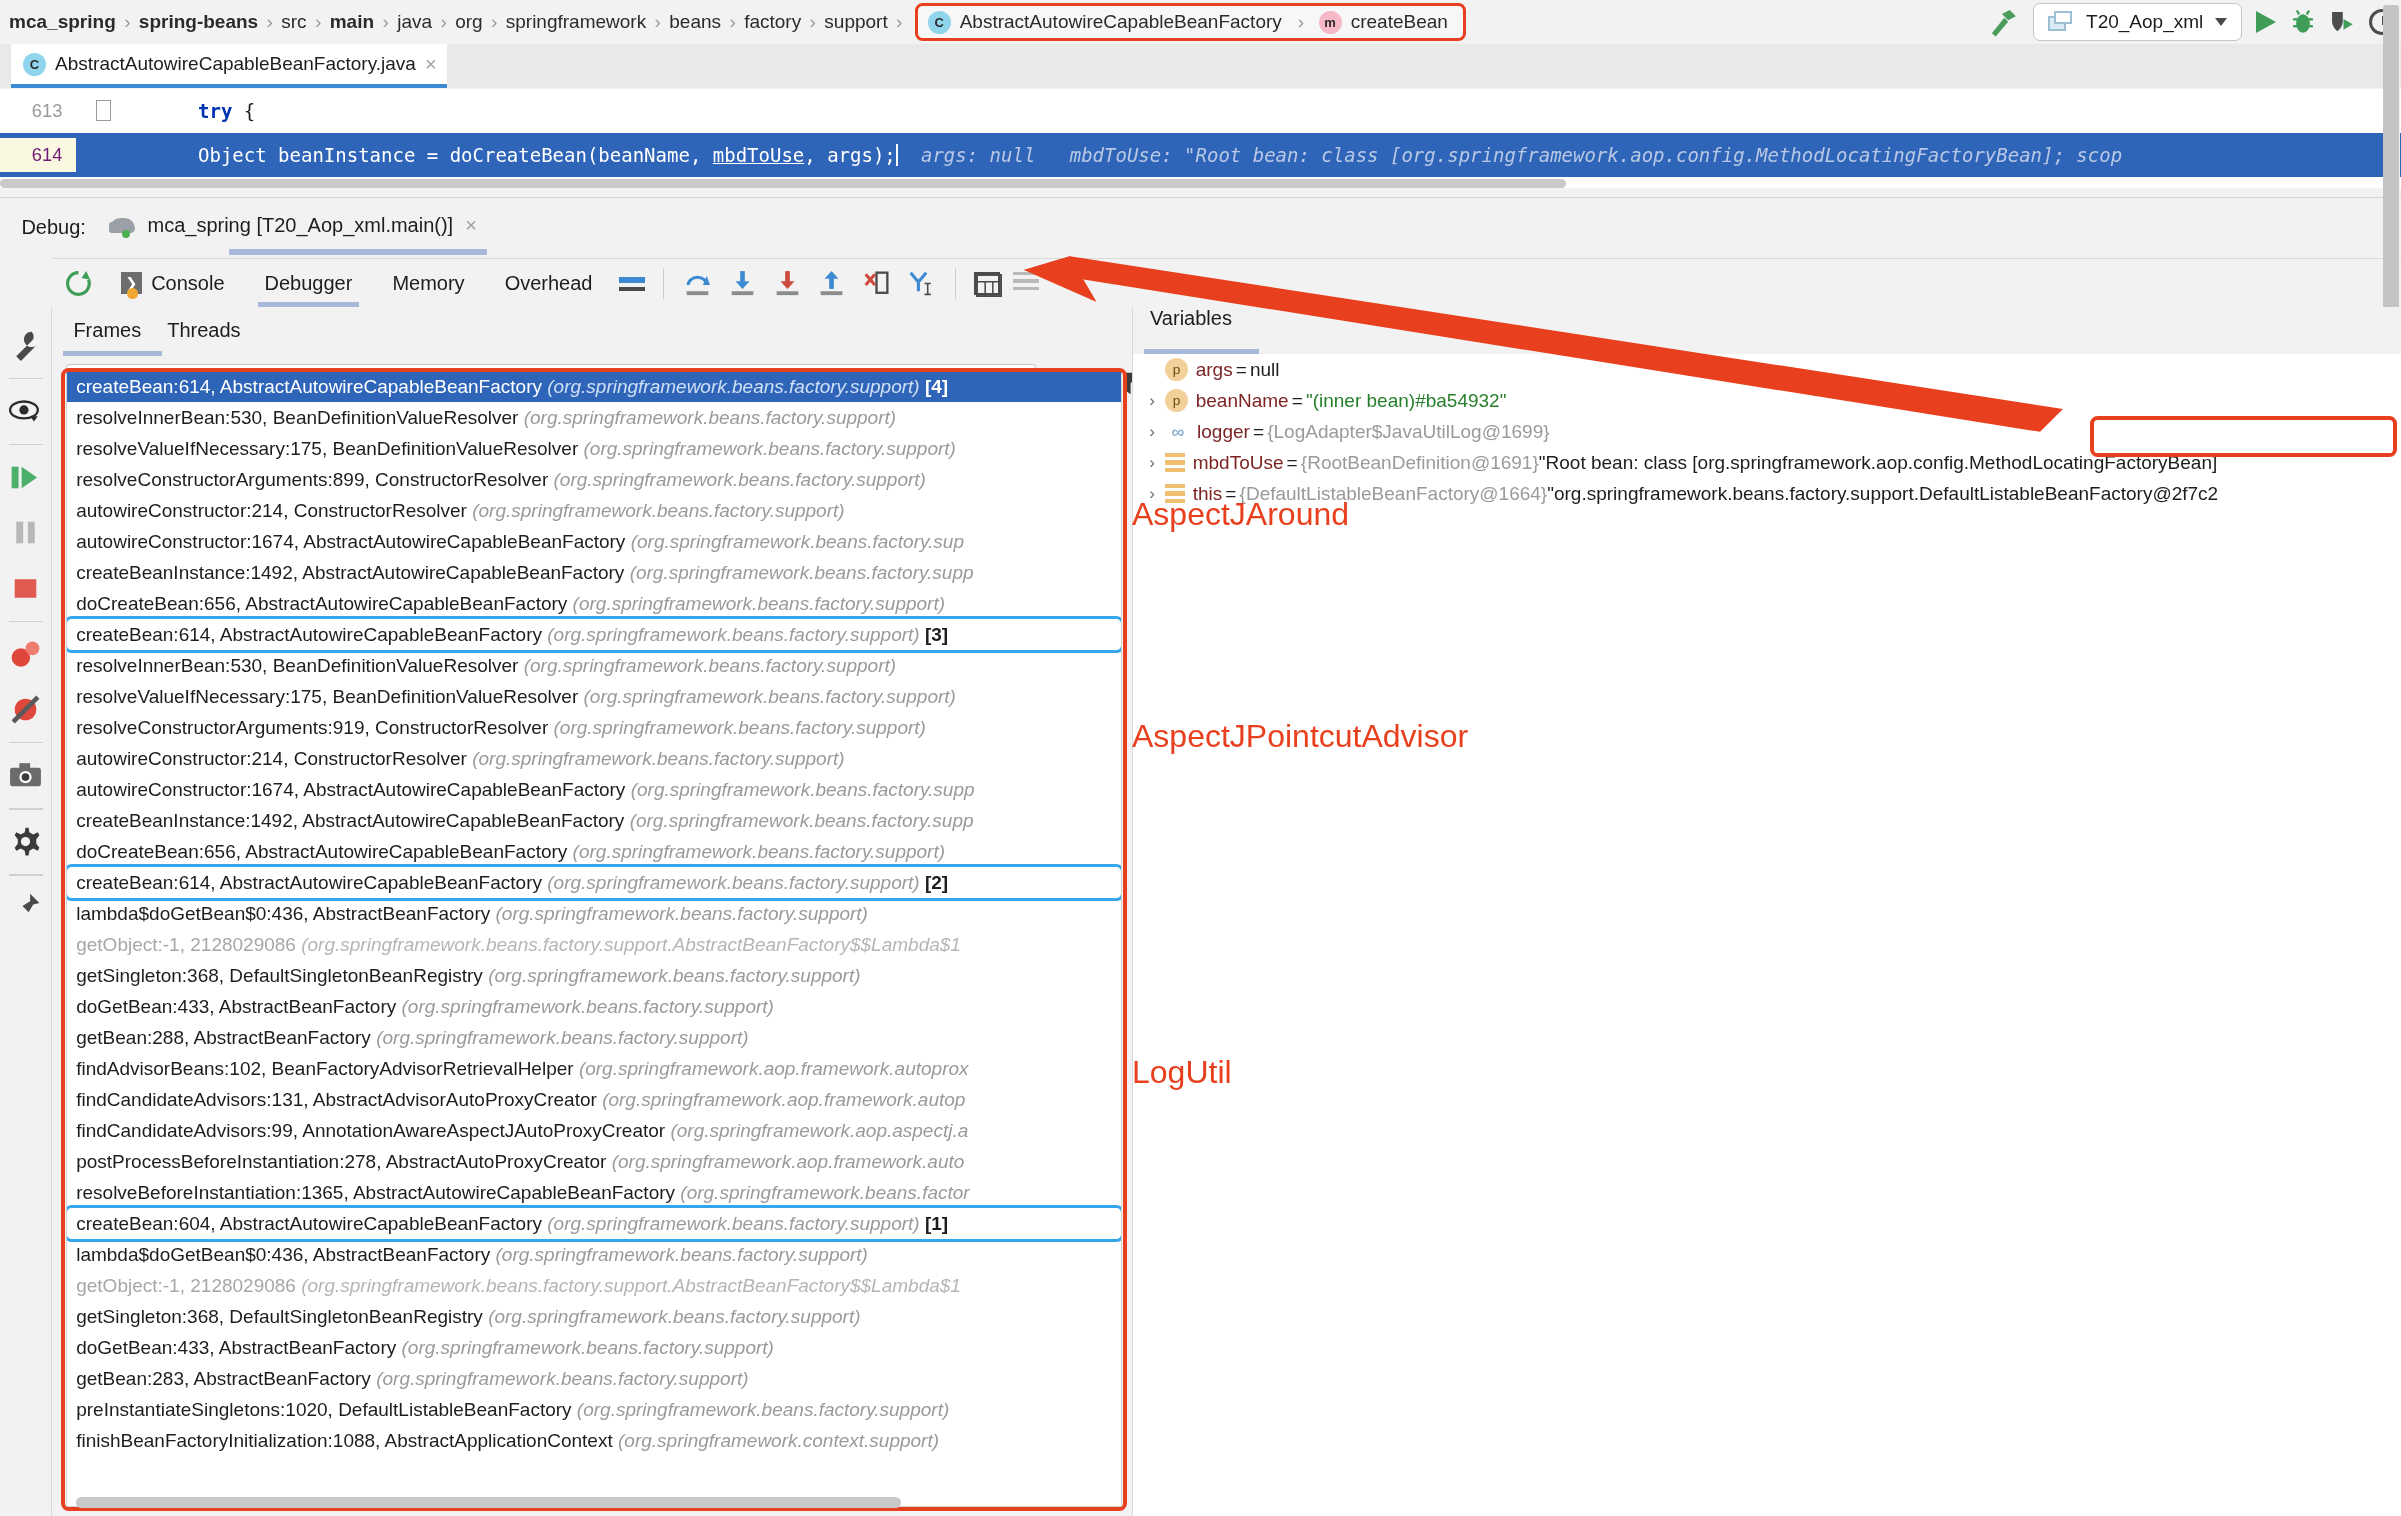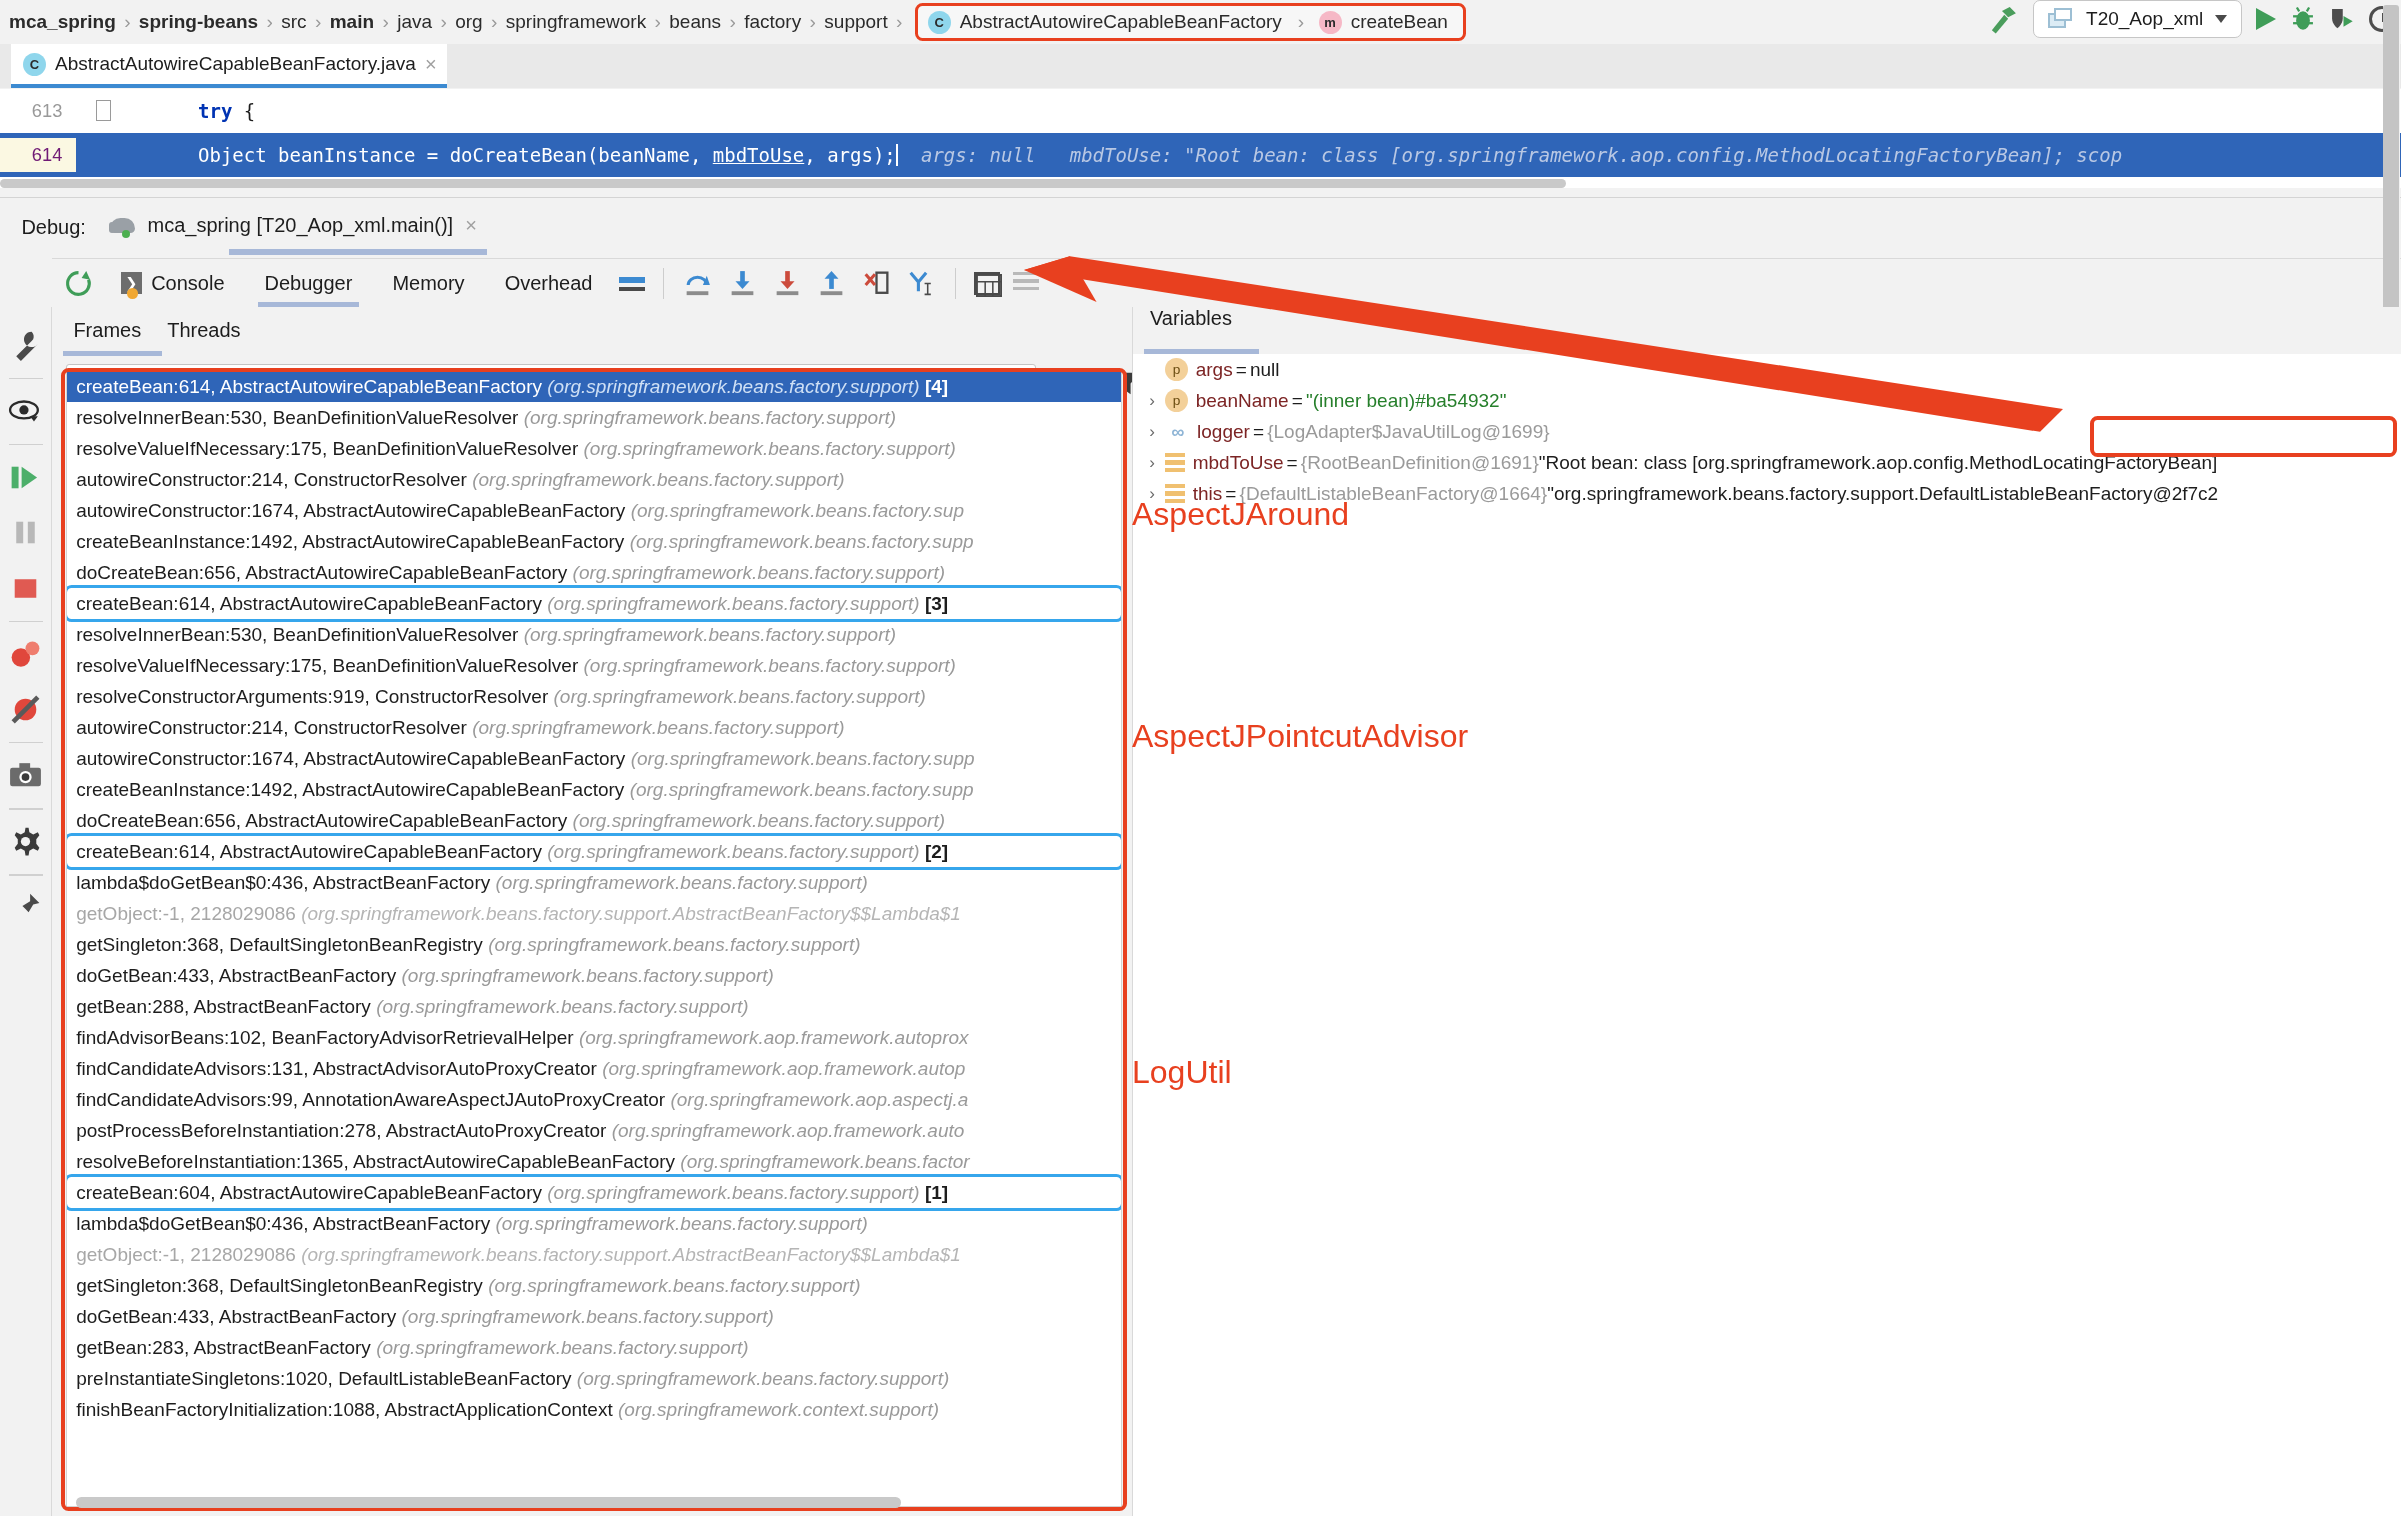--- a/index.html
+++ b/index.html
@@ -11,21 +11,21 @@
     font-size: 20px;
     color: #1d1d1d;
     overflow: hidden;
     position: relative;
   }
 
   
   #topbar {
     position:absolute; left:0; top:0; width:2401px; height:44px;
     background:#f2f2f2;
-    display:flex; align-items:flex-start;
+    display:flex; align-items:center;
   }
   .crumbs { display:flex; align-items:center; padding-left:7.6px; height:44px; }
   .crumb { font-size:19px; color:#2b2b2b; padding:0 1.5px; white-space:nowrap; }
   .crumb.bold { font-weight:bold; }
   .sep { color:#9a9a9a; font-size:19px; padding:0 6.9px; }
   .crumb-box {
     display:flex; align-items:center; gap:7.6px;
     border:3.8px solid #e8401f; border-radius:7.6px;
     background:#f7f7f7;
     padding:3.1px 13.7px 3.1px 9.2px; margin-left:6.1px; height:38px;
@@ -520,20 +520,21 @@
 <span class="sortbtn" style="left:1109px">
   <svg width="37" height="37" viewBox="0 0 48 48">
       <path d="M8 10 l32 0 l-12 14 l0 14 l-8 -6 l0 -22 Z" fill="#3b3b3b"></path>
     </svg>
 </span>
 
 <div id="framesList">
     <div class="frame sel"><span>createBean:614, AbstractAutowireCapableBeanFactory</span> <span class="pkg">(org.springframework.beans.factory.support)</span> <span class="idx">[4]</span></div>
     <div class="frame"><span>resolveInnerBean:530, BeanDefinitionValueResolver</span> <span class="pkg">(org.springframework.beans.factory.support)</span></div>
     <div class="frame"><span>resolveValueIfNecessary:175, BeanDefinitionValueResolver</span> <span class="pkg">(org.springframework.beans.factory.support)</span></div>
+    <div class="frame"><span>resolveConstructorArguments:899, ConstructorResolver</span> <span class="pkg">(org.springframework.beans.factory.support)</span></div>
     <div class="frame"><span>autowireConstructor:214, ConstructorResolver</span> <span class="pkg">(org.springframework.beans.factory.support)</span></div>
     <div class="frame"><span>autowireConstructor:1674, AbstractAutowireCapableBeanFactory</span> <span class="pkg">(org.springframework.beans.factory.sup</span></div>
     <div class="frame"><span>createBeanInstance:1492, AbstractAutowireCapableBeanFactory</span> <span class="pkg">(org.springframework.beans.factory.supp</span></div>
     <div class="frame"><span>doCreateBean:656, AbstractAutowireCapableBeanFactory</span> <span class="pkg">(org.springframework.beans.factory.support)</span></div>
     <div class="frame mark"><span>createBean:614, AbstractAutowireCapableBeanFactory</span> <span class="pkg">(org.springframework.beans.factory.support)</span> <span class="idx">[3]</span></div>
     <div class="frame"><span>resolveInnerBean:530, BeanDefinitionValueResolver</span> <span class="pkg">(org.springframework.beans.factory.support)</span></div>
     <div class="frame"><span>resolveValueIfNecessary:175, BeanDefinitionValueResolver</span> <span class="pkg">(org.springframework.beans.factory.support)</span></div>
     <div class="frame"><span>resolveConstructorArguments:919, ConstructorResolver</span> <span class="pkg">(org.springframework.beans.factory.support)</span></div>
     <div class="frame"><span>autowireConstructor:214, ConstructorResolver</span> <span class="pkg">(org.springframework.beans.factory.support)</span></div>
     <div class="frame"><span>autowireConstructor:1674, AbstractAutowireCapableBeanFactory</span> <span class="pkg">(org.springframework.beans.factory.supp</span></div>

